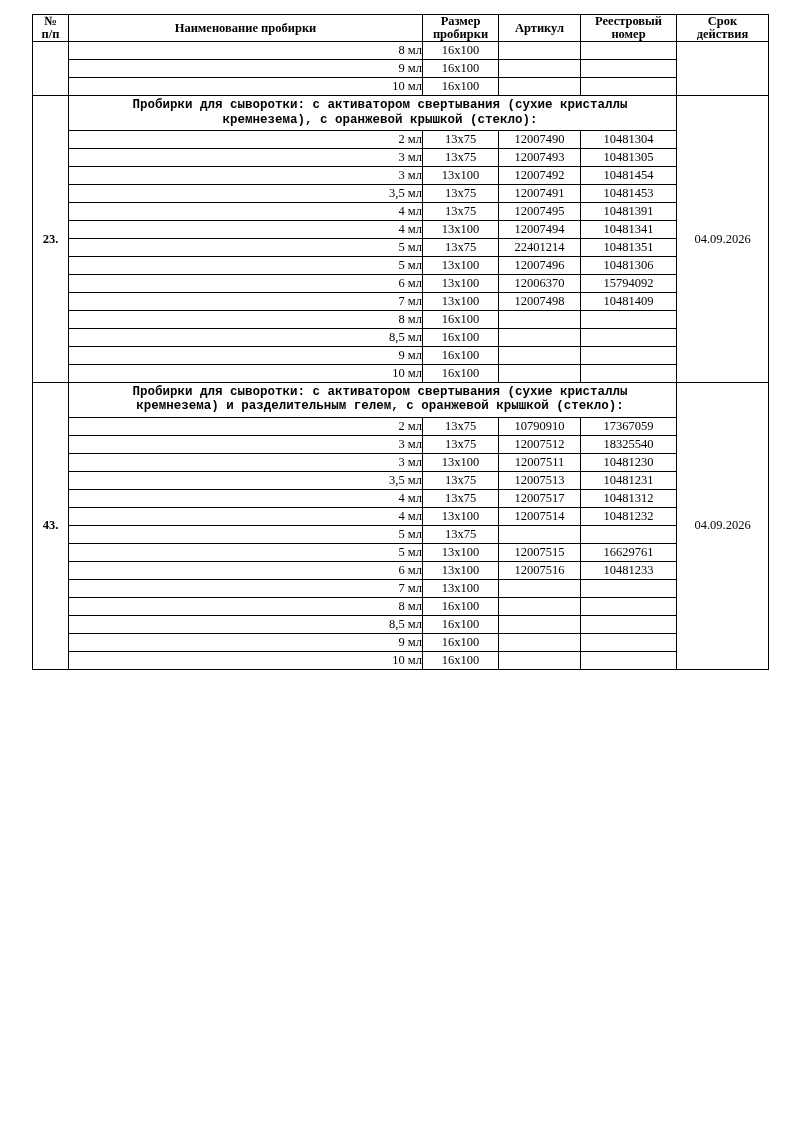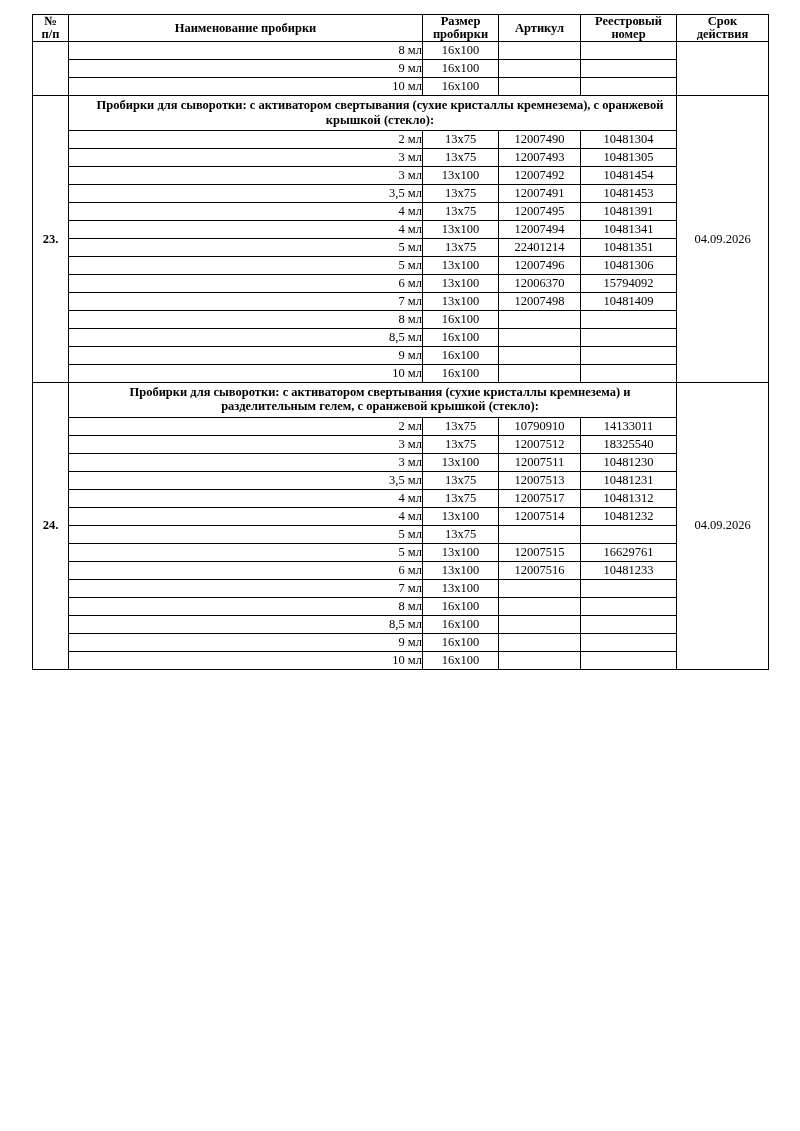--- a/index.html
+++ b/index.html
@@ -67,21 +67,21 @@
   }
   td.cell-size, td.cell-art, td.cell-reg {
     text-align: center;
     height: 17px;
   }
   td.cell-date {
     text-align: center;
     vertical-align: middle;
     font-size: 12.5px;
   }
-  .grp-row td.cell-name { padding-left: 23px; padding-right: 8px; }
+  .grp-row td.cell-name { padding-left: 23px; padding-right: 8px; font-family: Liberation Mono, monospace; }
 </style>
 </head>
 <body>
 
 <div class="page">
   <table class="doc-table">
     <colgroup>
       <col class="c-num">
       <col class="c-name">
       <col class="c-size">
@@ -215,29 +215,29 @@
           <td class="cell-art"></td>
           <td class="cell-reg"></td>
         </tr>
         <tr>
           <td class="cell-name">10 мл</td>
           <td class="cell-size">16x100</td>
           <td class="cell-art"></td>
           <td class="cell-reg"></td>
         </tr>
         <tr class="grp-row">
-          <td class="cell-num" rowspan="15">24.</td>
+          <td class="cell-num" rowspan="15">43.</td>
           <td class="cell-name group" colspan="4">Пробирки для сыворотки: с активатором свертывания (сухие кристаллы кремнезема) и разделительным гелем, с оранжевой крышкой (стекло):</td>
           <td class="cell-date" rowspan="15">04.09.2026</td>
         </tr>
         <tr>
           <td class="cell-name">2 мл</td>
           <td class="cell-size">13x75</td>
           <td class="cell-art">10790910</td>
-          <td class="cell-reg">14133011</td>
+          <td class="cell-reg">17367059</td>
         </tr>
         <tr>
           <td class="cell-name">3 мл</td>
           <td class="cell-size">13x75</td>
           <td class="cell-art">12007512</td>
           <td class="cell-reg">18325540</td>
         </tr>
         <tr>
           <td class="cell-name">3 мл</td>
           <td class="cell-size">13x100</td>

